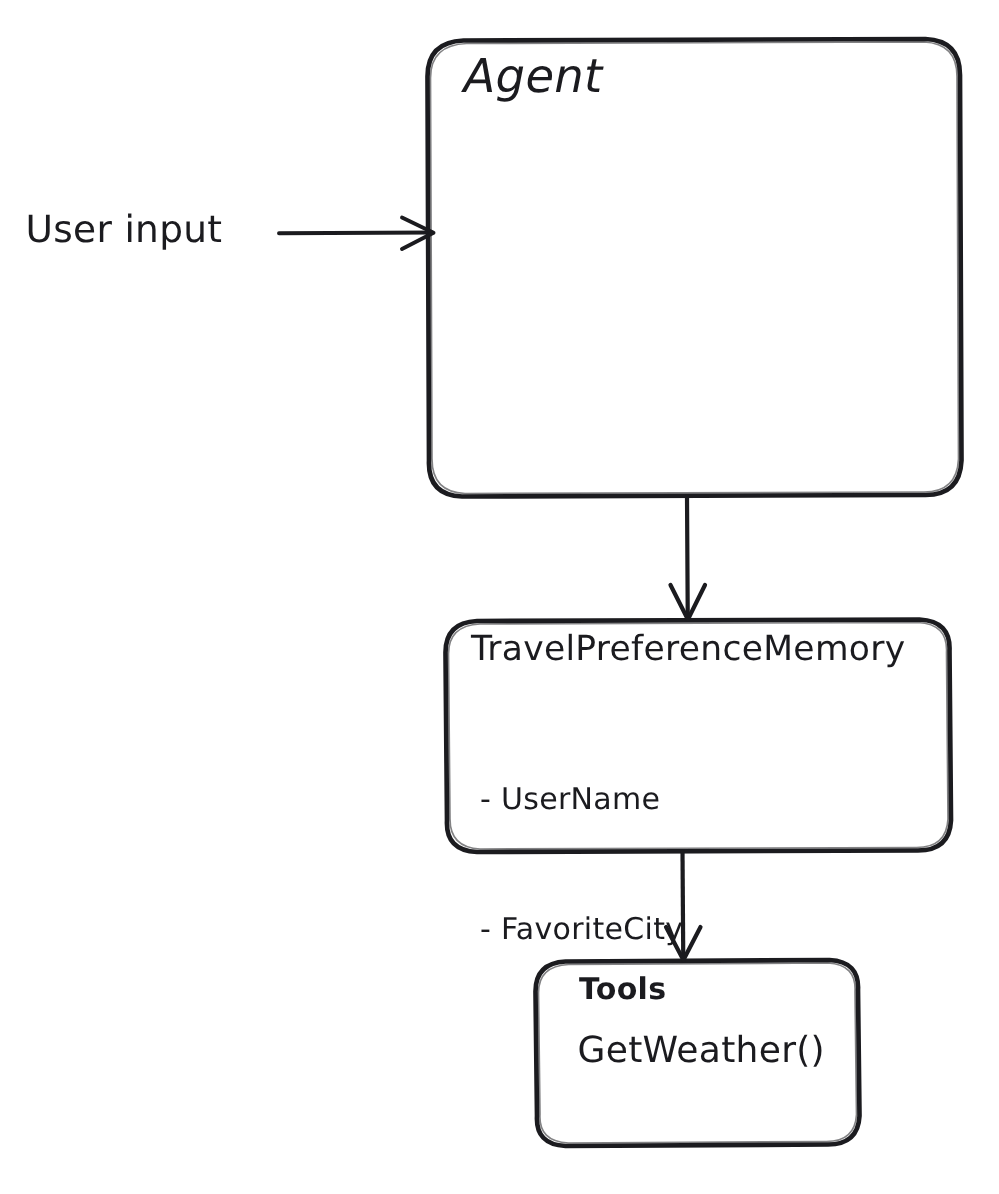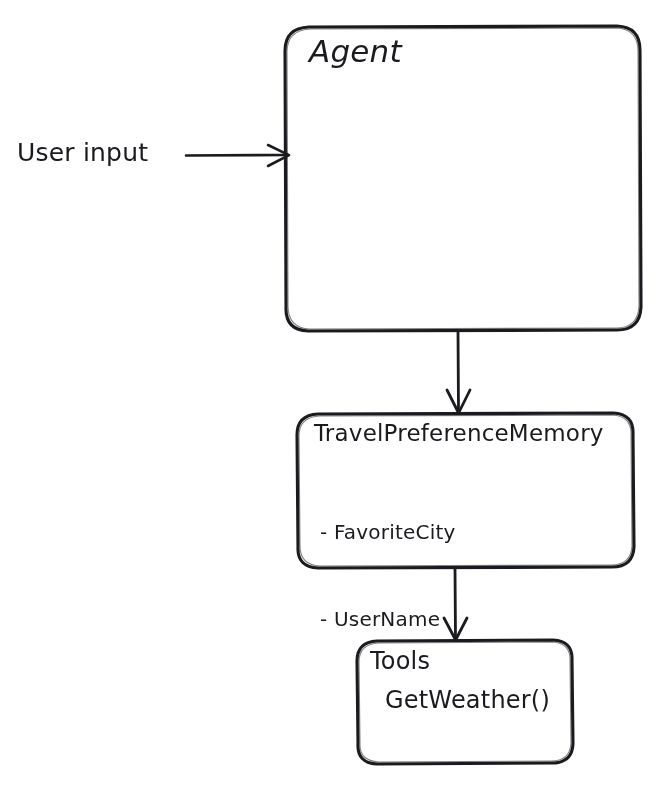--- a/index.html
+++ b/index.html
@@ -92,24 +92,25 @@
   #memory-fields .field-line { display: block; white-space: pre; }
 
   
   #tools-node {
     left: 357px;
     top: 640px;
     width: 216px;
     height: 124px;
   }
   #tools-title {
-    left: 370px;
+    left: 386px;
     top: 648px;
-    font-size: 24px;
+    font-size: 20px;
     line-height: 1.15;
+    font-weight: bold;
   }
   #tools-function {
     left: 385px;
     top: 687px;
     font-size: 24px;
     line-height: 1.15;
   }
 
   
   #user-input-label {
@@ -146,22 +147,22 @@
       <path d="M444,618 L455.6,640 L467,618" stroke-width="2.8"></path>
     </g>
   </svg>
 
   <div class="node-box" id="agent-node"></div>
   <div class="hand-text" id="agent-title">Agent</div>
 
   <div class="node-box" id="memory-node"></div>
   <div class="hand-text" id="memory-title">TravelPreferenceMemory</div>
   <div class="hand-text" id="memory-fields">
+    <span class="field-line">- UserName</span>
     <span class="field-line">- FavoriteCity</span>
-    <span class="field-line">- UserName</span>
   </div>
 
   <div class="node-box" id="tools-node"></div>
   <div class="hand-text" id="tools-title">Tools</div>
   <div class="hand-text" id="user-input-label">User input</div>
 
   <div class="hand-text" id="tools-function">GetWeather()</div>
 
 </div>
 

